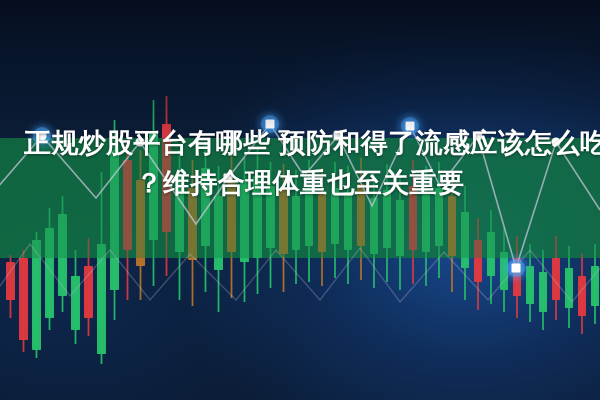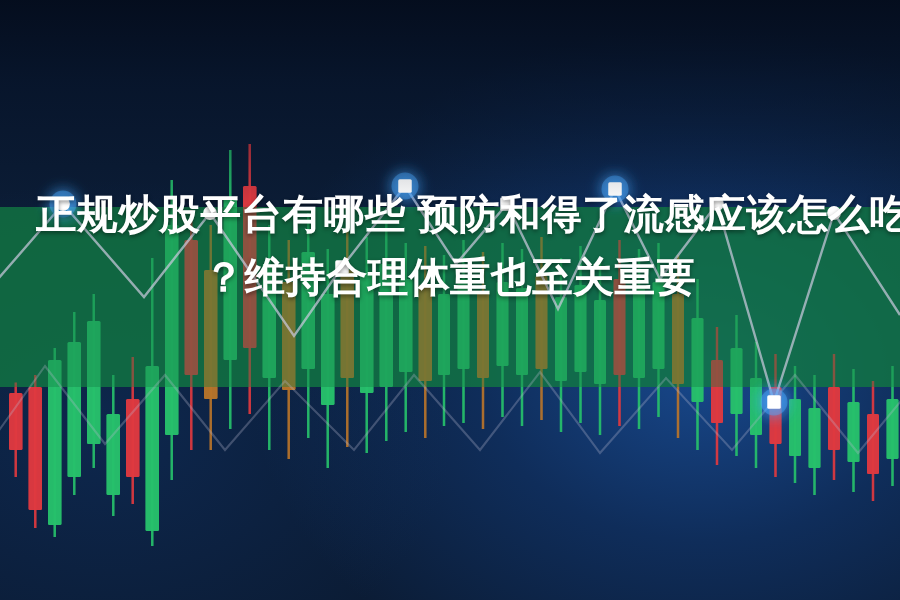--- a/index.html
+++ b/index.html
@@ -94,21 +94,21 @@
     width: 552px;
     text-align: center;
     color: #ffffff;
     font-weight: bold;
     font-size: 27px;
     line-height: 42px;
     letter-spacing: 0.4px;
     text-shadow: 0 1px 3px rgba(0, 0, 0, 0.45);
   }
   .line1 { display: block; white-space: nowrap; }
-  .line2 { display: block; white-space: nowrap; }
+  .line2 { display: block; white-space: nowrap; font-family: Liberation Mono, monospace; }
 </style>
 </head>
 <body>
 
 <div id="banner">
 
   <div class="bg-base"></div>
   <div class="bg-radial-right"></div>
   <div class="bg-radial-left"></div>
 

